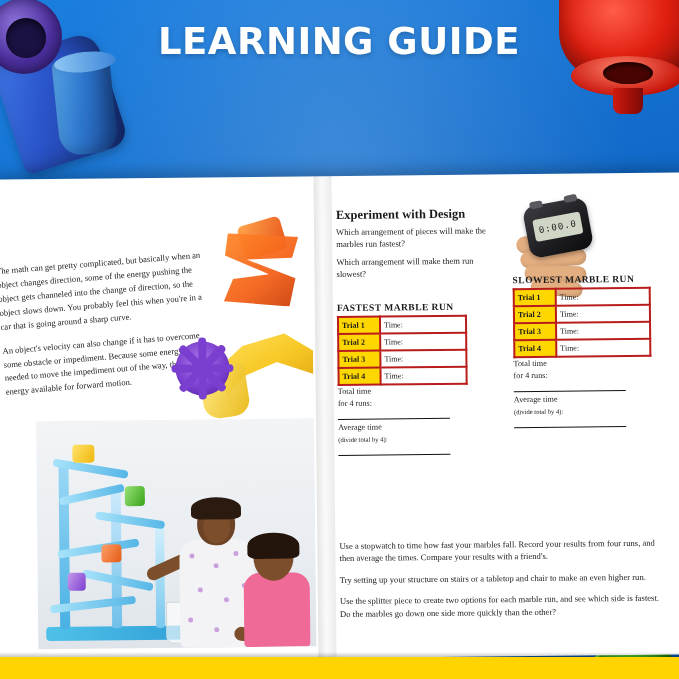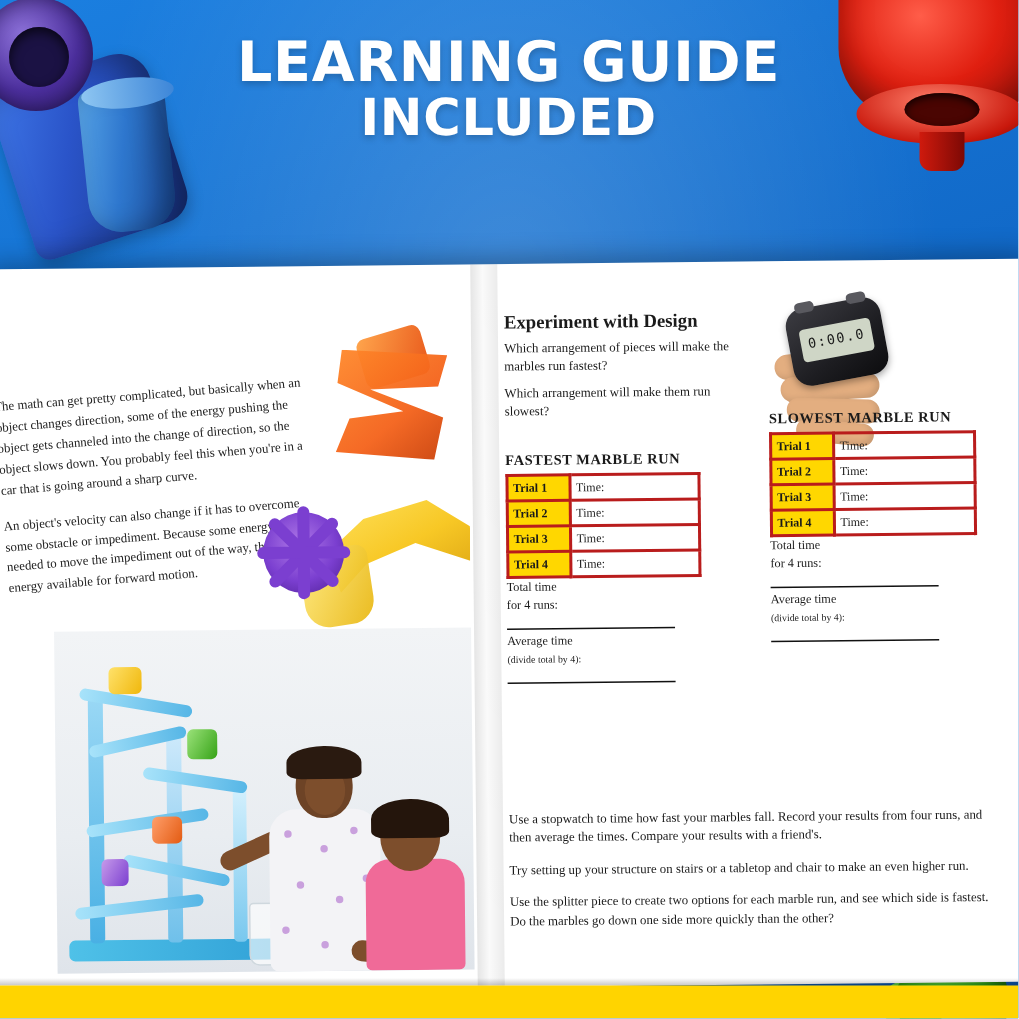--- a/index.html
+++ b/index.html
@@ -574,21 +574,20 @@
 </head>
 <body>
 
 <div id="root">
 
   <div class="bg-blue"></div>
   <div class="bg-blue-vign"></div>
 
   <div class="headline">
     <div>LEARNING GUIDE</div>
-    <div class="hl3">INCLUDED</div>
   </div>
 
   <div>
     <div class="toy-blue-body"></div>
     <div class="toy-blue-cyl"></div>
     <div class="toy-blue-cyl-top"></div>
     <div class="toy-purple-ring"></div>
     <div class="toy-purple-hole"></div>
   </div>
 

